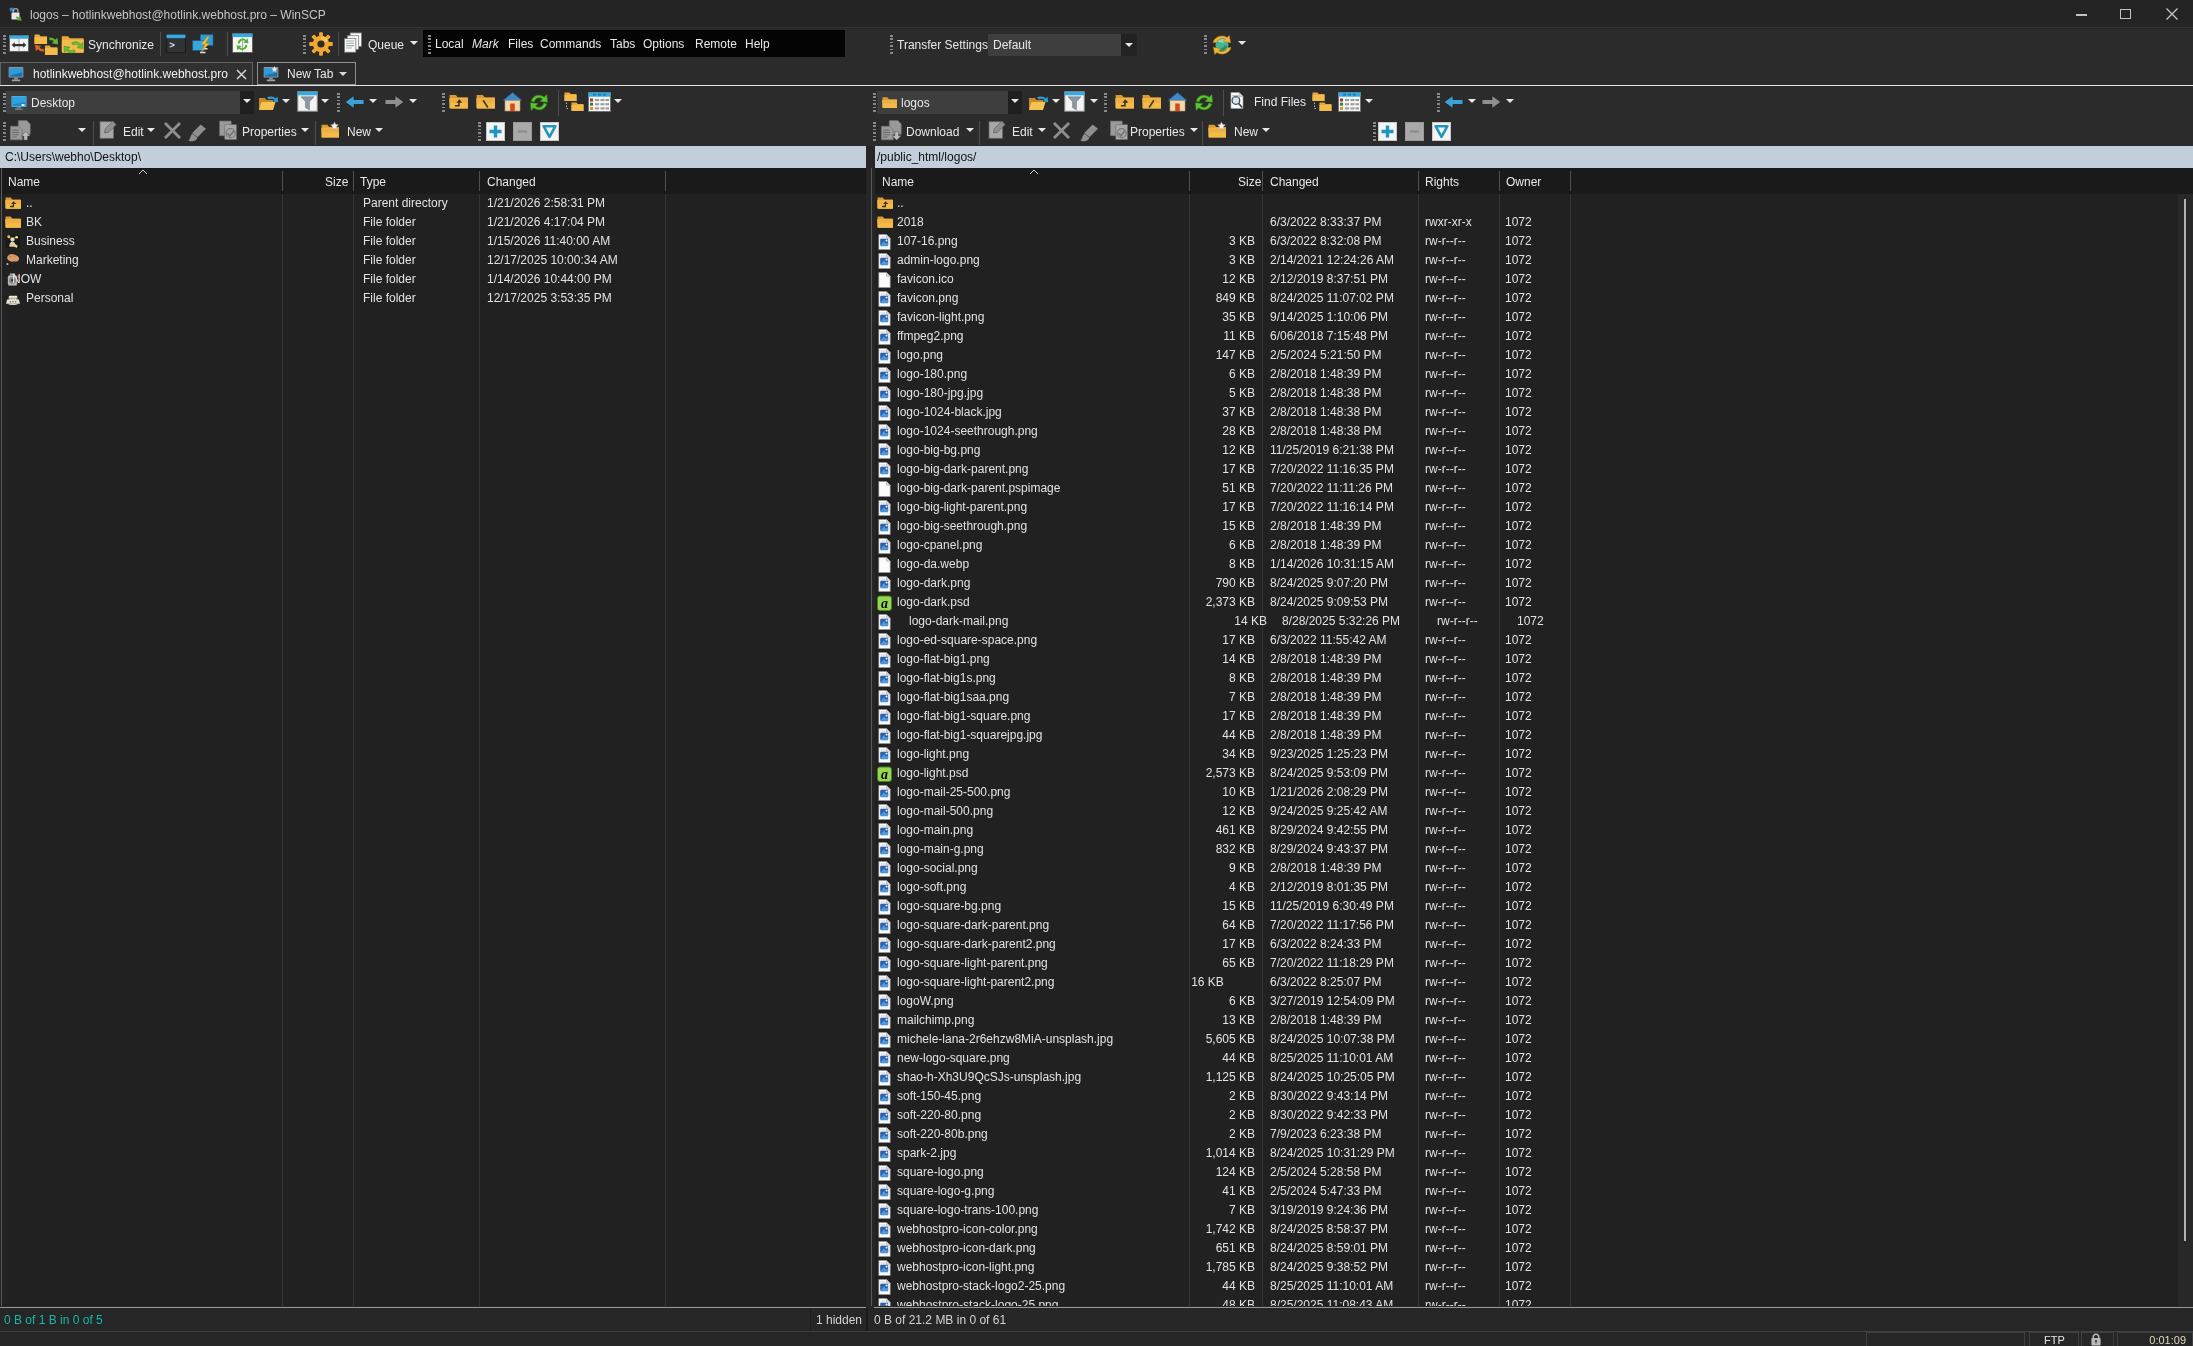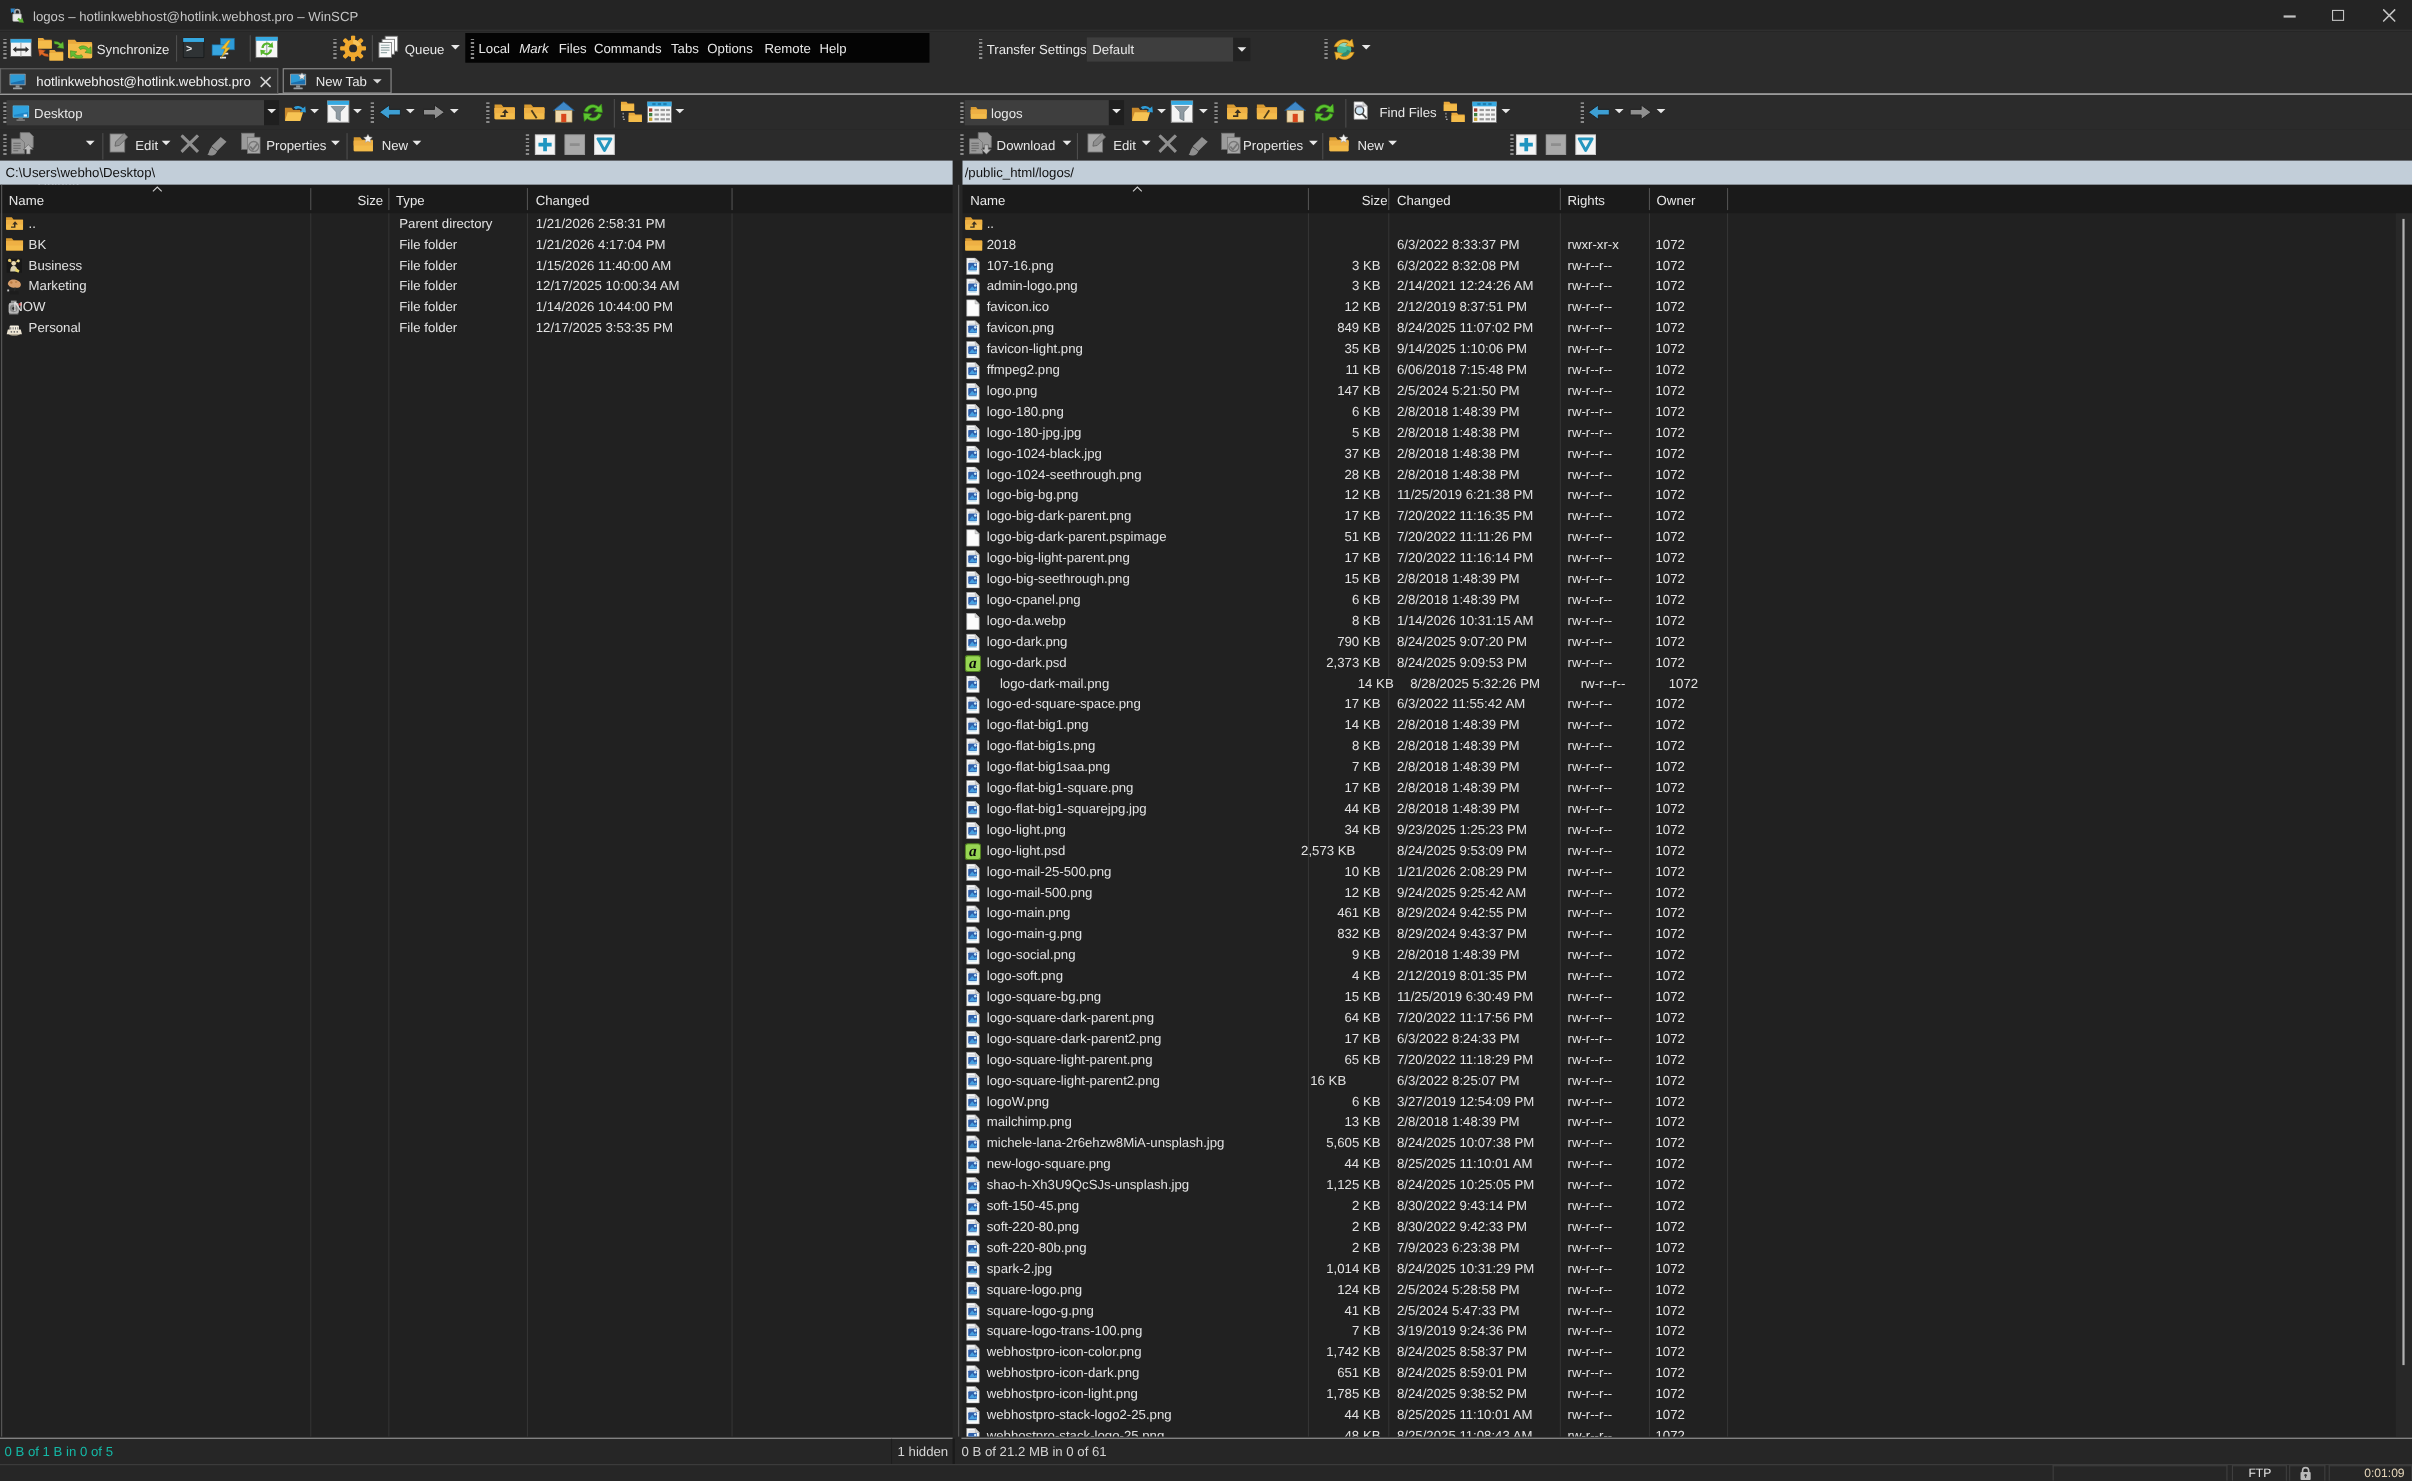--- a/index.html
+++ b/index.html
@@ -809,21 +809,21 @@
       <rect x="3.2" y="4.8" width="8" height="7" rx="0.9" fill="#2f5fa8"></rect>
       <path d="M3.8 11.2 l3-4 2.2 2.6 1.2-1.1 1 1.3 v1.2 Z" fill="#47a0e0"></path>
       <circle cx="9.6" cy="6.6" r="1.15" fill="#cfeafa"></circle>
       <path d="M3.4 12.6 h7.6" stroke="#b5dff0" stroke-width="0.9"></path>
     </svg>
 <div class="row" style="left:0;top:551.0px;width:1303px"><span class="cell" style="left:22px">logo-light.png</span><span class="cell" style="left:285px;width:95px;text-align:right">34 KB</span><span class="cell" style="left:395px">9/23/2025 1:25:23 PM</span><span class="cell" style="left:550px">rw-r--r--</span><span class="cell" style="left:630px">1072</span></div>
 <svg style="position:absolute;left:2px;top:572.0px" width="15" height="16" viewBox="0 0 15 15">
       <rect x="0.5" y="0.5" width="14" height="14.5" rx="2.4" fill="#97d653" stroke="#4e7d1e" stroke-width="1"></rect>
       <text x="7.5" y="12" font-family="Liberation Serif" font-style="italic" font-weight="bold" font-size="14" fill="#0a0a0a" text-anchor="middle">a</text>
     </svg>
-<div class="row" style="left:0;top:570.0px;width:1303px"><span class="cell" style="left:22px">logo-light.psd</span><span class="cell" style="left:285px;width:95px;text-align:center">2,573 KB</span><span class="cell" style="left:395px">8/24/2025 9:53:09 PM</span><span class="cell" style="left:550px">rw-r--r--</span><span class="cell" style="left:630px">1072</span></div>
+<div class="row" style="left:0;top:570.0px;width:1303px"><span class="cell" style="left:22px">logo-light.psd</span><span class="cell" style="left:285px;width:95px;text-align:right">2,573 KB</span><span class="cell" style="left:395px">8/24/2025 9:53:09 PM</span><span class="cell" style="left:550px">rw-r--r--</span><span class="cell" style="left:630px">1072</span></div>
 <svg style="position:absolute;left:2px;top:591.0px" width="15" height="16" viewBox="0 0 15 16">
       <path d="M1.8 0.5 h7.7 l3.7 3.7 v11.3 h-11.4 Z" fill="#fcfcfc" stroke="#9a9a9a" stroke-width="0.6"></path>
       <path d="M9.5 0.5 l3.7 3.7 h-3.7 Z" fill="#dcdcdc" stroke="#9a9a9a" stroke-width="0.5"></path>
       <path d="M3.5 2.8 h5 M3.5 4 h6" stroke="#c9cfd6" stroke-width="0.7"></path>
       <rect x="3.2" y="4.8" width="8" height="7" rx="0.9" fill="#2f5fa8"></rect>
       <path d="M3.8 11.2 l3-4 2.2 2.6 1.2-1.1 1 1.3 v1.2 Z" fill="#47a0e0"></path>
       <circle cx="9.6" cy="6.6" r="1.15" fill="#cfeafa"></circle>
       <path d="M3.4 12.6 h7.6" stroke="#b5dff0" stroke-width="0.9"></path>
     </svg>
 <div class="row" style="left:0;top:589.0px;width:1303px"><span class="cell" style="left:22px">logo-mail-25-500.png</span><span class="cell" style="left:285px;width:95px;text-align:right">10 KB</span><span class="cell" style="left:395px">1/21/2026 2:08:29 PM</span><span class="cell" style="left:550px">rw-r--r--</span><span class="cell" style="left:630px">1072</span></div>

